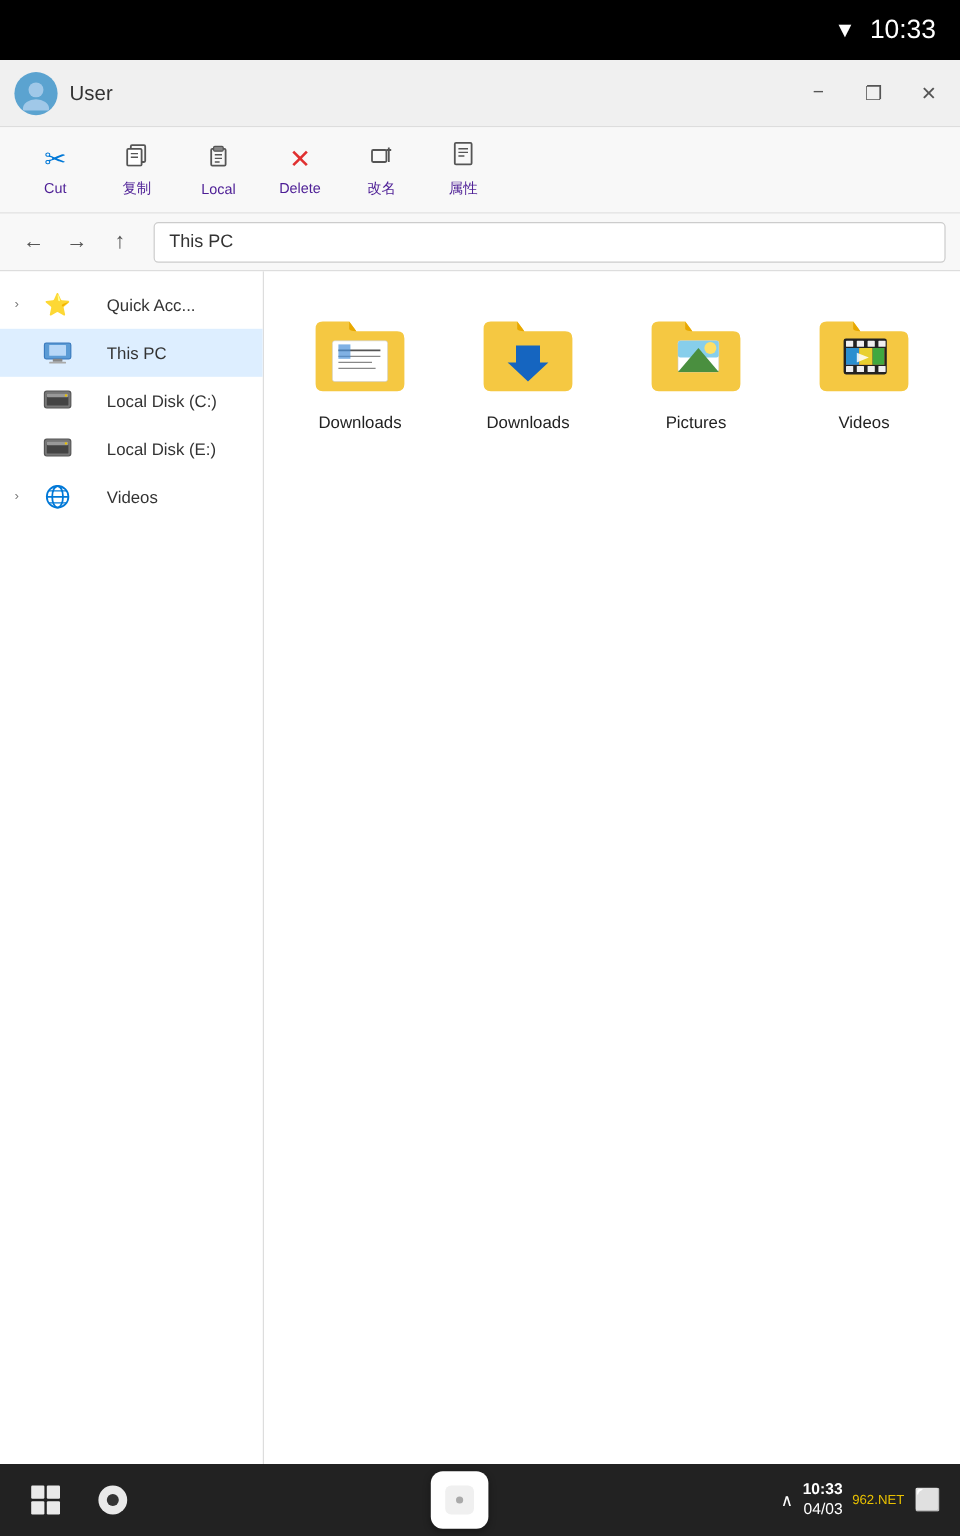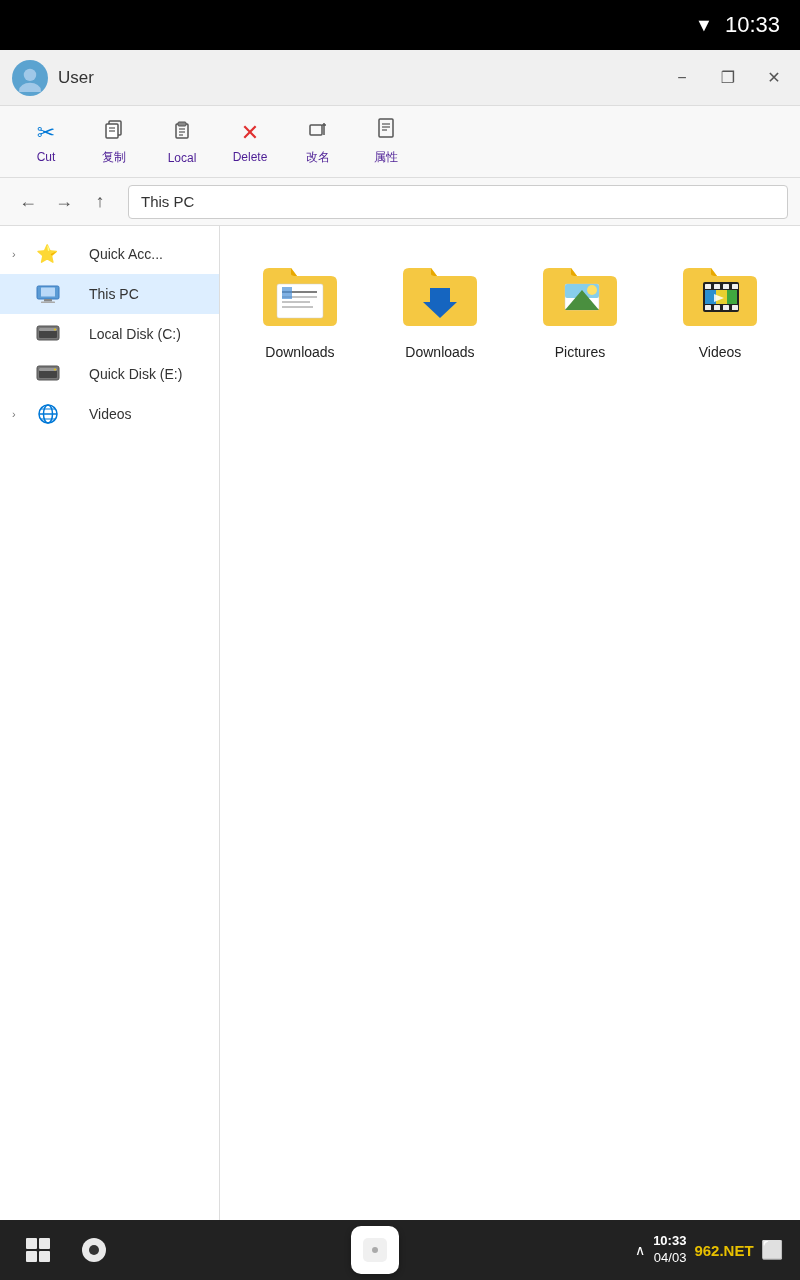--- a/index.html
+++ b/index.html
@@ -423,21 +423,21 @@
       <div class="sidebar-item">
         <span class="expand-arrow"></span>
         <span class="si-icon">
           <svg width="24" height="22" viewBox="0 0 24 22" xmlns="http://www.w3.org/2000/svg">
             <rect x="1" y="3" width="22" height="14" rx="2" fill="#777" stroke="#555" stroke-width="1"></rect>
             <rect x="3" y="5" width="18" height="10" rx="1" fill="#444"></rect>
             <rect x="3" y="5" width="18" height="3" rx="1" fill="#999"></rect>
             <circle cx="19" cy="6.5" r="1" fill="#e8c000"></circle>
           </svg>
         </span>
-        <span class="si-label">Quick Disk (E:)</span>
+        <span class="si-label">Local Disk (E:)</span>
       </div>
 
       <div class="sidebar-item">
         <span class="expand-arrow">›</span>
         <span class="si-icon">
           <svg width="24" height="24" viewBox="0 0 24 24" xmlns="http://www.w3.org/2000/svg">
             <circle cx="12" cy="12" r="9" fill="none" stroke="#0078d7" stroke-width="1.5"></circle>
             <ellipse cx="12" cy="12" rx="4.5" ry="9" fill="none" stroke="#0078d7" stroke-width="1.5"></ellipse>
             <line x1="3" y1="12" x2="21" y2="12" stroke="#0078d7" stroke-width="1.5"></line>
             <line x1="5" y1="7" x2="19" y2="7" stroke="#0078d7" stroke-width="1"></line>
@@ -556,17 +556,17 @@
   </div>
   <div class="taskbar-right">
     <span class="taskbar-chevron">∧</span>
     <div>
       <div class="taskbar-time">
         <div style="font-weight:600;">10:33</div>
         <div>04/03</div>
       </div>
     </div>
     <div style="display:flex;flex-direction:column;align-items:center;cursor:pointer;">
-      <span style="color:#e8c000;font-size:15px;font-weight:bold;">962.NET</span>
+      <span style="color:#e8c000;font-size:11px;font-weight:normal;">962.NET</span>
     </div>
     <span class="taskbar-corner">⬜</span>
   </div>
 </div>
 
 </body></html>

